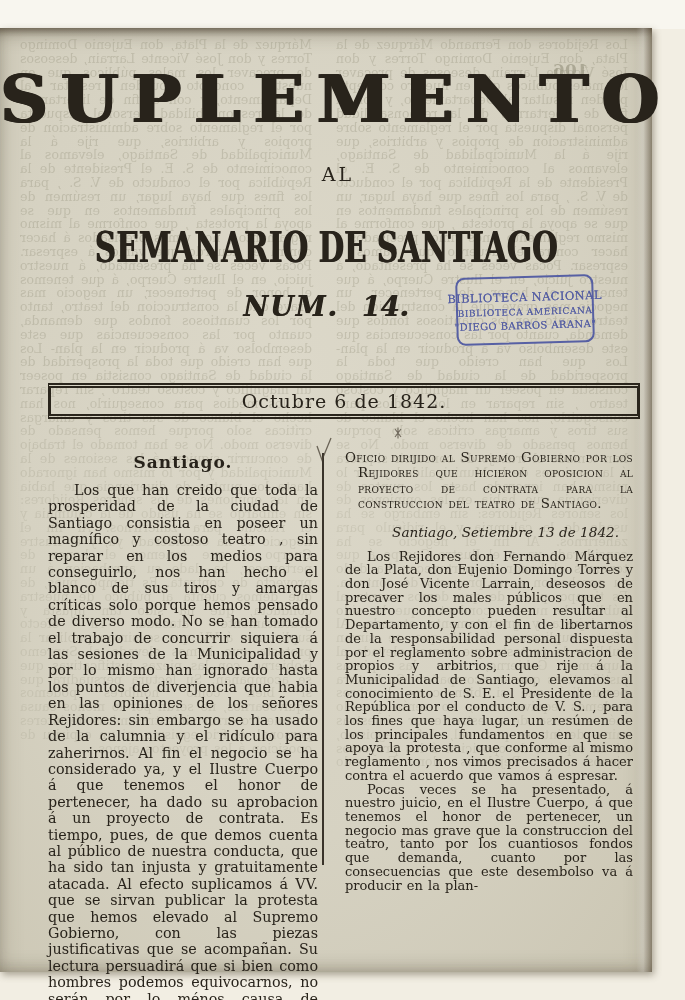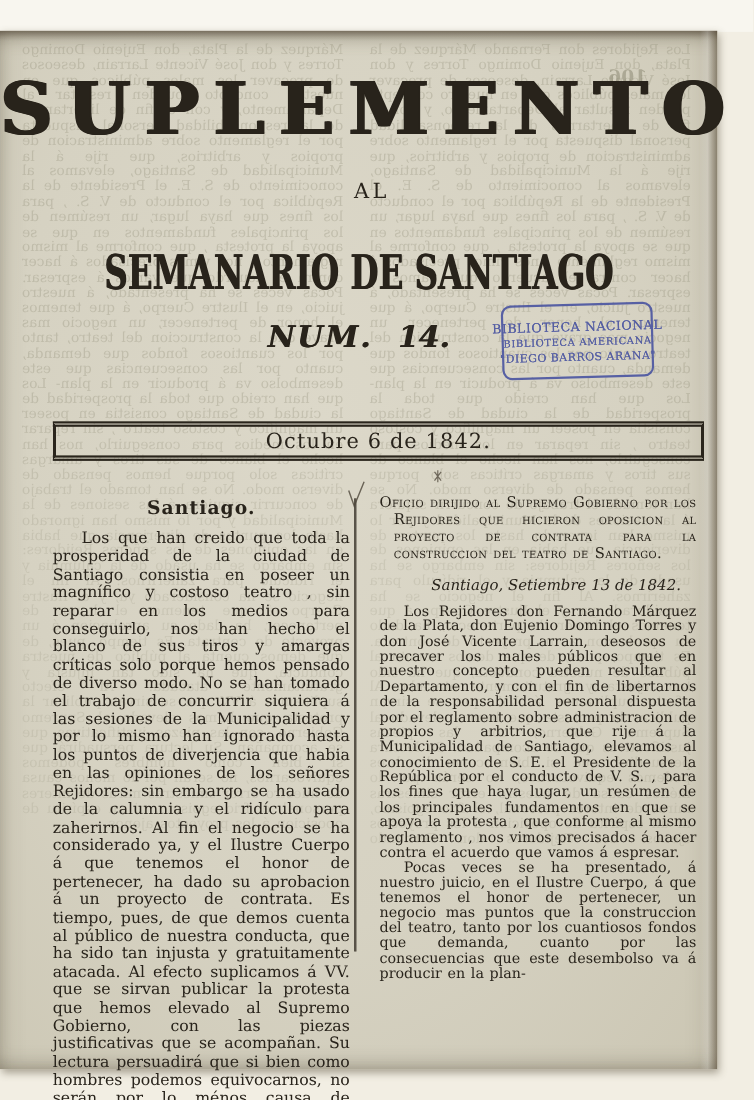--- a/index.html
+++ b/index.html
@@ -136,19 +136,19 @@
   <div class="protesta-heading">Santiago.</div>
   <p>Los que han creido que toda la prosperidad de la ciudad de Santiago consistia en poseer un magnífico y costoso teatro , sin reparar en los medios para conseguirlo, nos han hecho el blanco de sus tiros y amargas críticas solo porque hemos pensado de diverso modo. No se han tomado el trabajo de concurrir siquiera á las sesiones de la Municipalidad y por lo mismo han ignorado hasta los puntos de diverjencia que habia en las opiniones de los señores Rejidores: sin embargo se ha usado de la calumnia y el ridículo para zaherirnos. Al fin el negocio se ha considerado ya, y el Ilustre Cuerpo á que tenemos el honor de pertenecer, ha dado su aprobacion á un proyecto de contrata. Es tiempo, pues, de que demos cuenta al público de nuestra conducta, que ha sido tan injusta y gratuitamente atacada. Al efecto suplicamos á VV. que se sirvan publicar la protesta que hemos elevado al Supremo Gobierno, con las piezas justificativas que se acompañan. Su lectura persuadirá que si bien como hombres podemos equivocarnos, no serán por lo ménos causa de nuestro error siniestras miras de interes personal, el frio egoismo, ni un espíritu de oposicion á los proyectos ajenos.</p>
 </div>
 
 <div class="divider"></div>
 
 <div class="col-right">
   <p class="oficio-heading">Oficio dirijido al Supremo Gobierno por los Rejidores que hicieron oposicion al proyecto de contrata para la construccion del teatro de Santiago.</p>
   <div class="oficio-dateline">Santiago, Setiembre 13 de 1842.</div>
   <p class="body first">Los Rejidores don Fernando Márquez de la Plata, don Eujenio Domingo Torres y don José Vicente Larrain, deseosos de precaver los males públicos que en nuestro concepto pueden resultar al Departamento, y con el fin de libertarnos de la responsabilidad personal dispuesta por el reglamento sobre administracion de propios y arbitrios, que rije á la Municipalidad de Santiago, elevamos al conocimiento de S. E. el Presidente de la República por el conducto de V. S. , para los fines que haya lugar, un resúmen de los principales fundamentos en que se apoya la protesta , que conforme al mismo reglamento , nos vimos precisados á hacer contra el acuerdo que vamos á espresar.</p>
-  <p class="body">Pocas veces se ha presentado, á nuestro juicio, en el Ilustre Cuerpo, á que tenemos el honor de pertenecer, un negocio mas puntos que la construccion del teatro, tanto por los cuantiosos fondos que demanda, cuanto por las consecuencias que este desembolso va á producir en la plan-</p>
+  <p class="body">Pocas veces se ha presentado, á nuestro juicio, en el Ilustre Cuerpo, á que tenemos el honor de pertenecer, un negocio mas grave que la construccion del teatro, tanto por los cuantiosos fondos que demanda, cuanto por las consecuencias que este desembolso va á producir en la plan-</p>
 </div>
 
 <svg class="pen-marks" width="110" height="48" viewBox="0 0 110 48">
   <path d="M7 28 L12 42 L21 20" fill="none" stroke="#4d463a" stroke-width="1.3" opacity="0.8"></path>
   <path d="M85 11 L91 19 M91 11 L85 19 M88 9.5 L88 20.5" fill="none" stroke="#4d463a" stroke-width="1.1" opacity="0.75"></path>
 </svg>
 
 </body></html>

